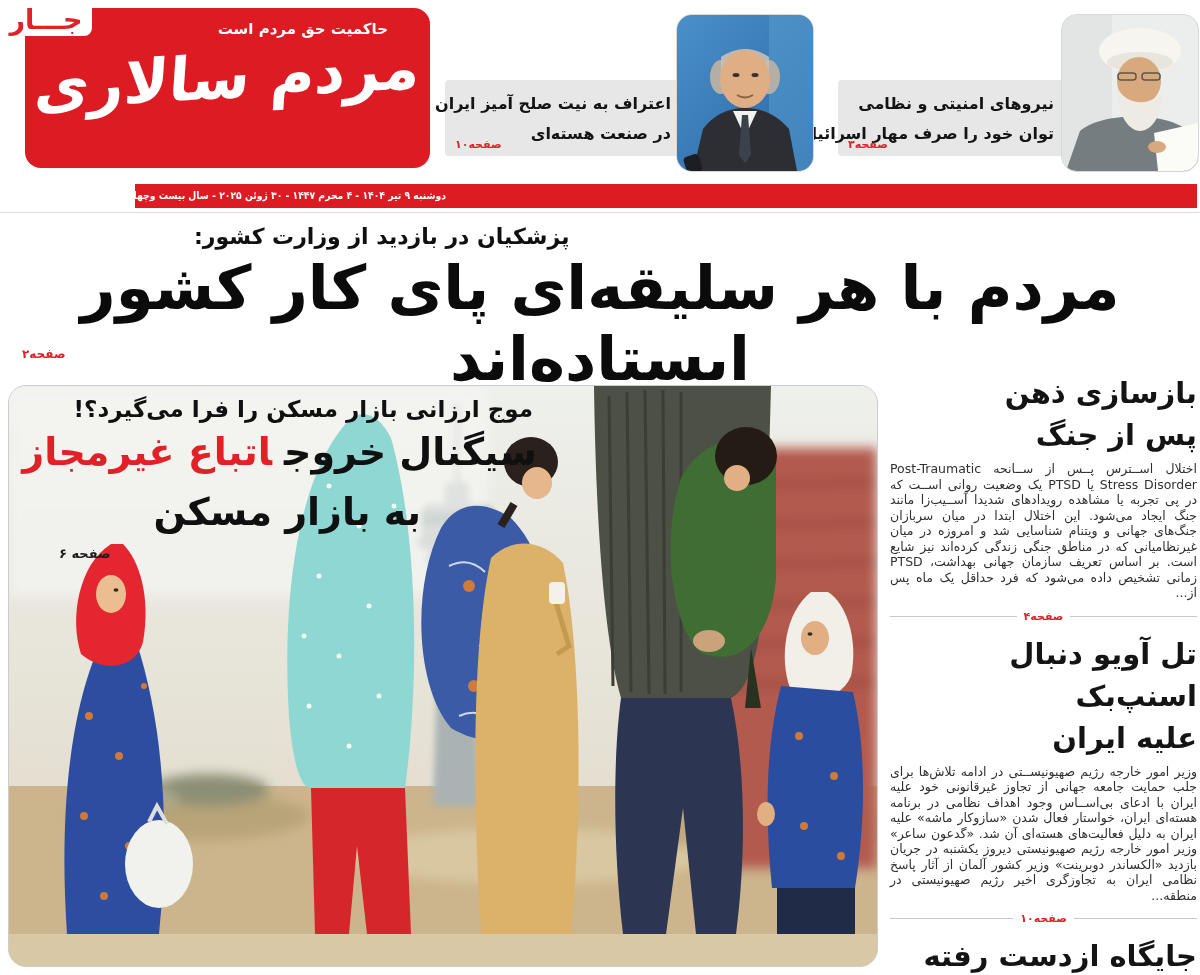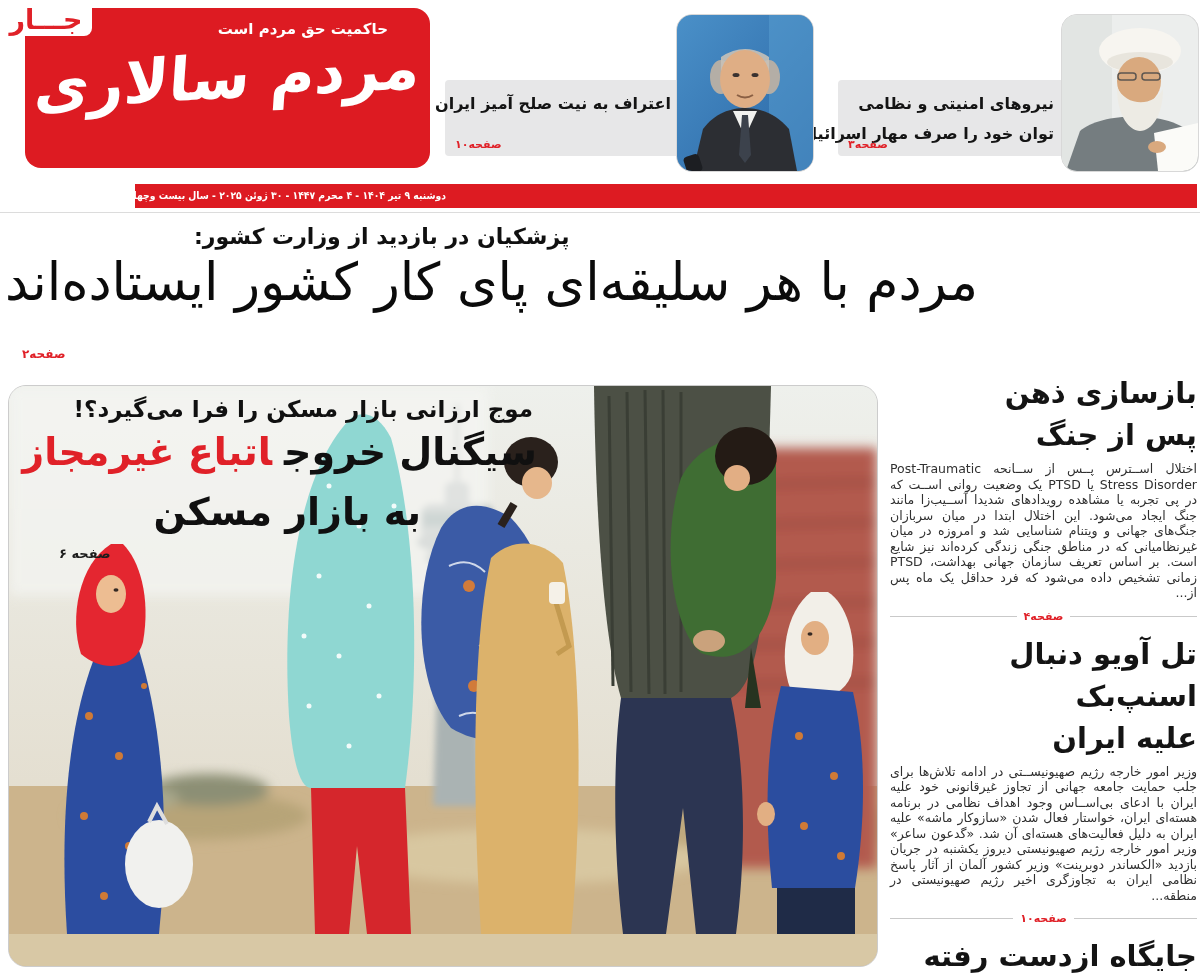--- a/index.html
+++ b/index.html
@@ -25,21 +25,21 @@
   .tphoto{top:14px;width:136px;height:156px;border-radius:16px;overflow:hidden;z-index:3;
           border:1px solid #d8d8d8;background:#ccc;}
   
   .dateline{left:135px;top:184px;width:1062px;height:24px;background:#dd1b22;z-index:2;}
   .dateline .dtxt{position:absolute;top:5px;left:6px;width:305px;text-align:right;direction:rtl;
                   color:#fff;font-size:10.5px;font-weight:bold;white-space:nowrap;
                   transform:scaleX(.88);transform-origin:right center;}
   .hline{height:1px;background:#dcdcdc;}
   
   .kicker{top:224px;left:194px;width:1010px;text-align:left;font-size:22px;font-weight:bold;color:#101010;}
-  .headline{top:252px;left:5px;width:1190px;text-align:left;font-size:52px;font-weight:normal;
+  .headline{top:252px;left:5px;width:1190px;text-align:center;font-size:61px;font-weight:bold;
             letter-spacing:-1px;color:#0b0b0b;}
   .lead-page{top:347px;left:22px;font-size:12px;}
   
   .photocard{left:8px;top:385px;width:868px;height:580px;border-radius:18px;overflow:hidden;
              border:1px solid #cccccc;background:#e8e8e4;}
   .pk{top:10px;right:344px;font-size:23px;font-weight:bold;color:#101010;z-index:2;white-space:nowrap;}
   .ph1{top:44px;right:340px;font-size:38px;font-weight:bold;z-index:2;white-space:nowrap;}
   .ph1 .blk{color:#101010;margin-left:12px;}
   .ph1 .red{color:#e02128;}
   .ph2{top:104px;right:456px;font-size:38px;font-weight:bold;color:#101010;z-index:2;white-space:nowrap;}
@@ -59,20 +59,21 @@
   <div class="abs watermark">جـــار</div>
 
   <div class="abs masthead">
     <div class="slogan">حاکمیت حق مردم است</div>
     <div class="logo">مردم سالاری</div>
   </div>
 
   <div class="abs teaserbox" style="left:445px;width:320px;">
     <div class="ttl" style="right:94px;">
       <div>اعتراف به نیت صلح آمیز ایران</div>
+      <div>در صنعت هسته‌ای</div>
     </div>
     <div class="pagelabel">صفحه۱۰</div>
   </div>
   <div class="abs tphoto" style="left:676px;">
     <svg width="136" height="156" viewBox="0 0 136 156">
       <defs>
         <linearGradient id="gbg" x1="0" y1="0" x2="1" y2="1">
           <stop offset="0" stop-color="#4a90c8"></stop>
             <stop offset="1" stop-color="#2a66a5"></stop>
         </linearGradient>

